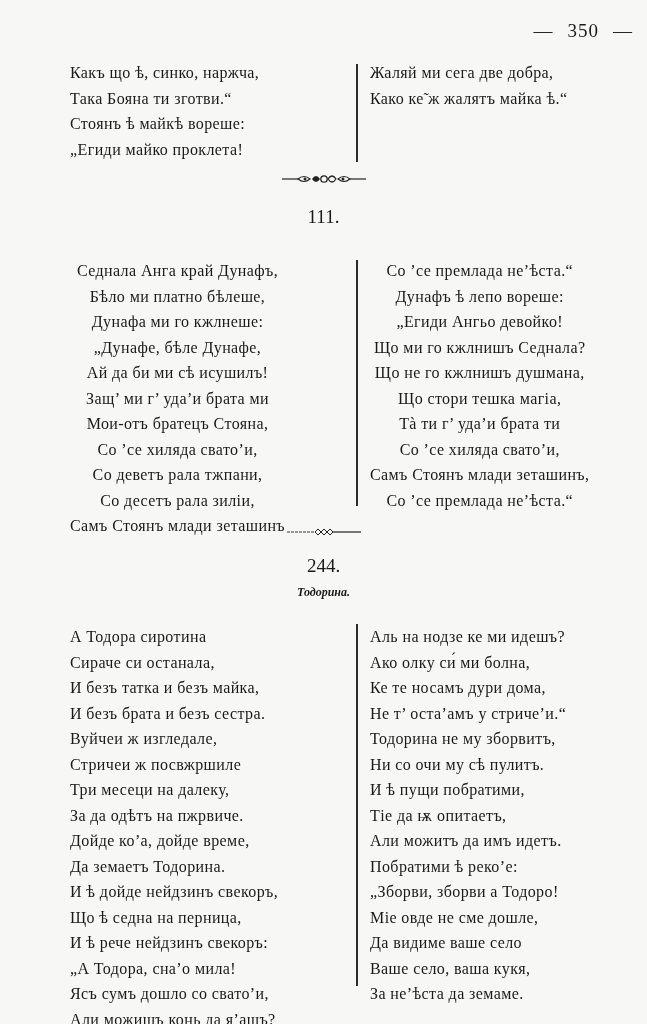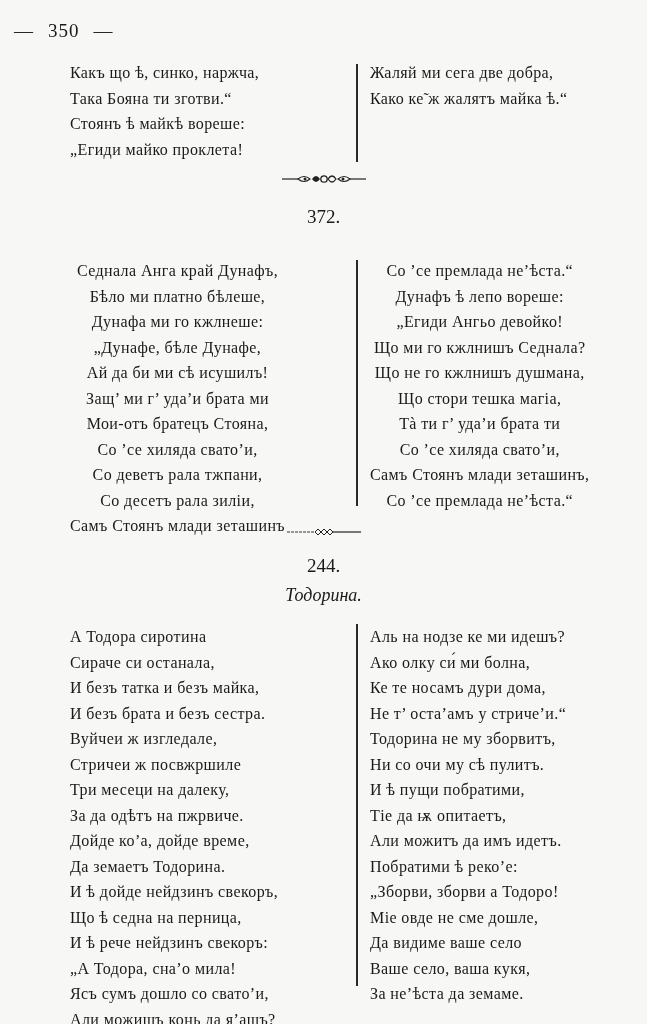--- a/index.html
+++ b/index.html
@@ -13,21 +13,21 @@
       position: relative;
       overflow: hidden;
       font-family: "Liberation Serif", "DejaVu Serif", serif;
       color: #1a1a1a;
     }
     .page-number {
       position: absolute;
       top: 20px;
       left: 0;
       width: 647px;
-      text-align: left;
+      text-align: right;
       font-size: 19px;
       letter-spacing: 1px;
     }
     .page-number .dash { margin: 0 14px; }
     .stanza-block {
       position: absolute;
       left: 0;
       width: 647px;
     }
     .col {
@@ -59,23 +59,23 @@
       left: 0;
       width: 647px;
       text-align: center;
       font-size: 19px;
     }
     .song-title {
       position: absolute;
       left: 0;
       width: 647px;
       text-align: center;
-      font-size: 18px;
+      font-size: 12px;
       font-style: italic;
-      font-weight: normal;
+      font-weight: bold;
     }
   </style>
 </head>
 <body>
 
 <div class="page-number">
   <span class="dash">—</span><span>350</span><span class="dash">—</span>
 </div>
 
 <div class="stanza-block" style="top:60px; height:110px;">
@@ -99,21 +99,21 @@
     <path d="M16 7 Q22 2 28 7 Q22 12 16 7 Z" fill="none" stroke="#222" stroke-width="1.2"></path>
     <circle cx="23" cy="7" r="1.5" fill="#222"></circle>
     <path d="M30 7 Q34 1 38 7 Q34 13 30 7" fill="#222"></path>
     <circle cx="42" cy="7" r="3.2" fill="none" stroke="#222" stroke-width="1.3"></circle>
     <path d="M46 7 Q50 1 54 7 Q50 13 46 7" fill="none" stroke="#222" stroke-width="1.3"></path>
     <path d="M56 7 Q62 2 68 7 Q62 12 56 7 Z" fill="none" stroke="#222" stroke-width="1.2"></path>
     <circle cx="61" cy="7" r="1.5" fill="#222"></circle>
   </svg>
 </div>
 
-<div class="song-number" style="top:206px;">372.</div>
+<div class="song-number" style="top:206px;">111.</div>
 
 <div class="stanza-block" style="top:258px; height:260px;text-align:center;">
   <div class="col col-left">
     <span class="col-line">Седнала Анга край Дунафъ,</span>
     <span class="col-line">Бѣло ми платно бѣлеше,</span>
     <span class="col-line">Дунафа ми го кжлнеше:</span>
     <span class="col-line">„Дунафе, бѣле Дунафе,</span>
     <span class="col-line">Ай да би ми сѣ исушилъ!</span>
     <span class="col-line">Защ’ ми г’ уда’и брата ми</span>
     <span class="col-line">Мои-отъ братецъ Стояна,</span>

